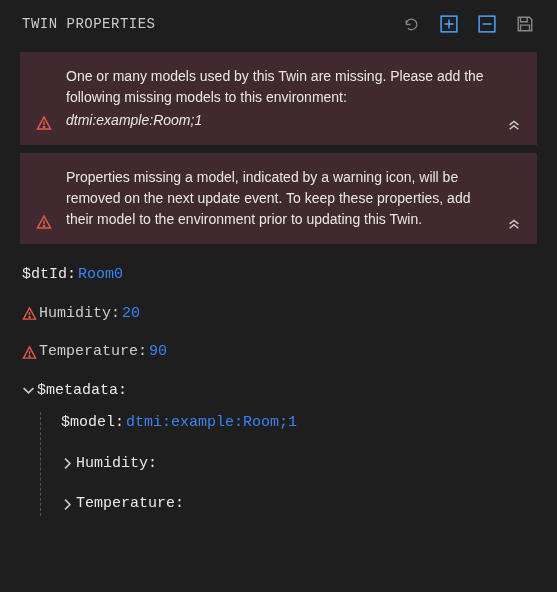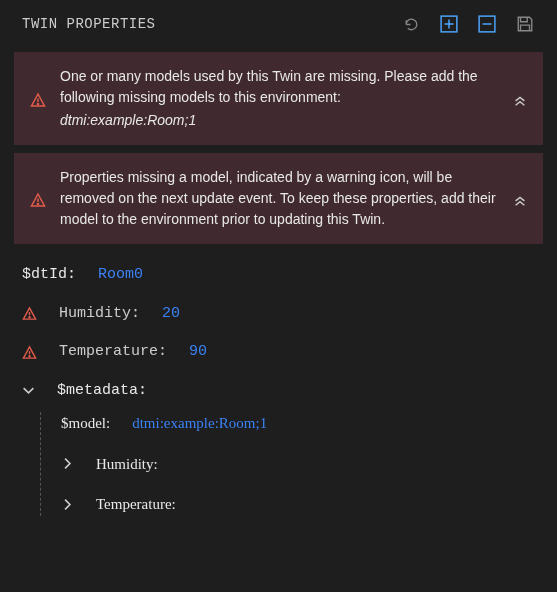--- a/index.html
+++ b/index.html
@@ -39,24 +39,24 @@
       align-items: center;
       justify-content: center;
       cursor: pointer;
       color: #888;
     }
     .toolbar-btn.active {
       color: #4da6ff;
     }
     .banner {
       background: #412a2f;
-      margin: 8px 14px;
+      margin: 8px 20px;
       padding: 14px 16px;
       display: flex;
-      align-items: center;
+      align-items: flex-end;
       gap: 14px;
     }
     .warning-icon {
       flex-shrink: 0;
       margin-top: 2px;
     }
     .banner-text {
       flex: 1;
       font-size: 14px;
       line-height: 1.5;
@@ -75,42 +75,41 @@
     }
     .properties {
       padding: 12px 22px;
       font-family: 'Consolas', 'Courier New', monospace;
       font-size: 15px;
       line-height: 1.5;
     }
     .prop-row {
       display: flex;
       align-items: center;
-      gap: 22px;
+      gap: 2px;
       margin-bottom: 16px;
       text-align: center;
     }
     .prop-key {
       color: #e8e8e8;
     }
     .prop-value {
       color: #3b82f6;
     }
     .prop-warning .prop-key {
       color: #cccccc;
     }
     .nested {
       margin-left: 18px;
       border-left: 1px dashed #555;
       padding-left: 20px;
       margin-top: 4px;
     }
     .nested .prop-row {
       margin-bottom: 18px;
-      font-family: Liberation Serif, serif;
     }
     .chevron {
       display: inline-flex;
       align-items: center;
       color: #cccccc;
       flex-shrink: 0;
     }
     .inline-warning {
       display: inline-flex;
       align-items: center;

